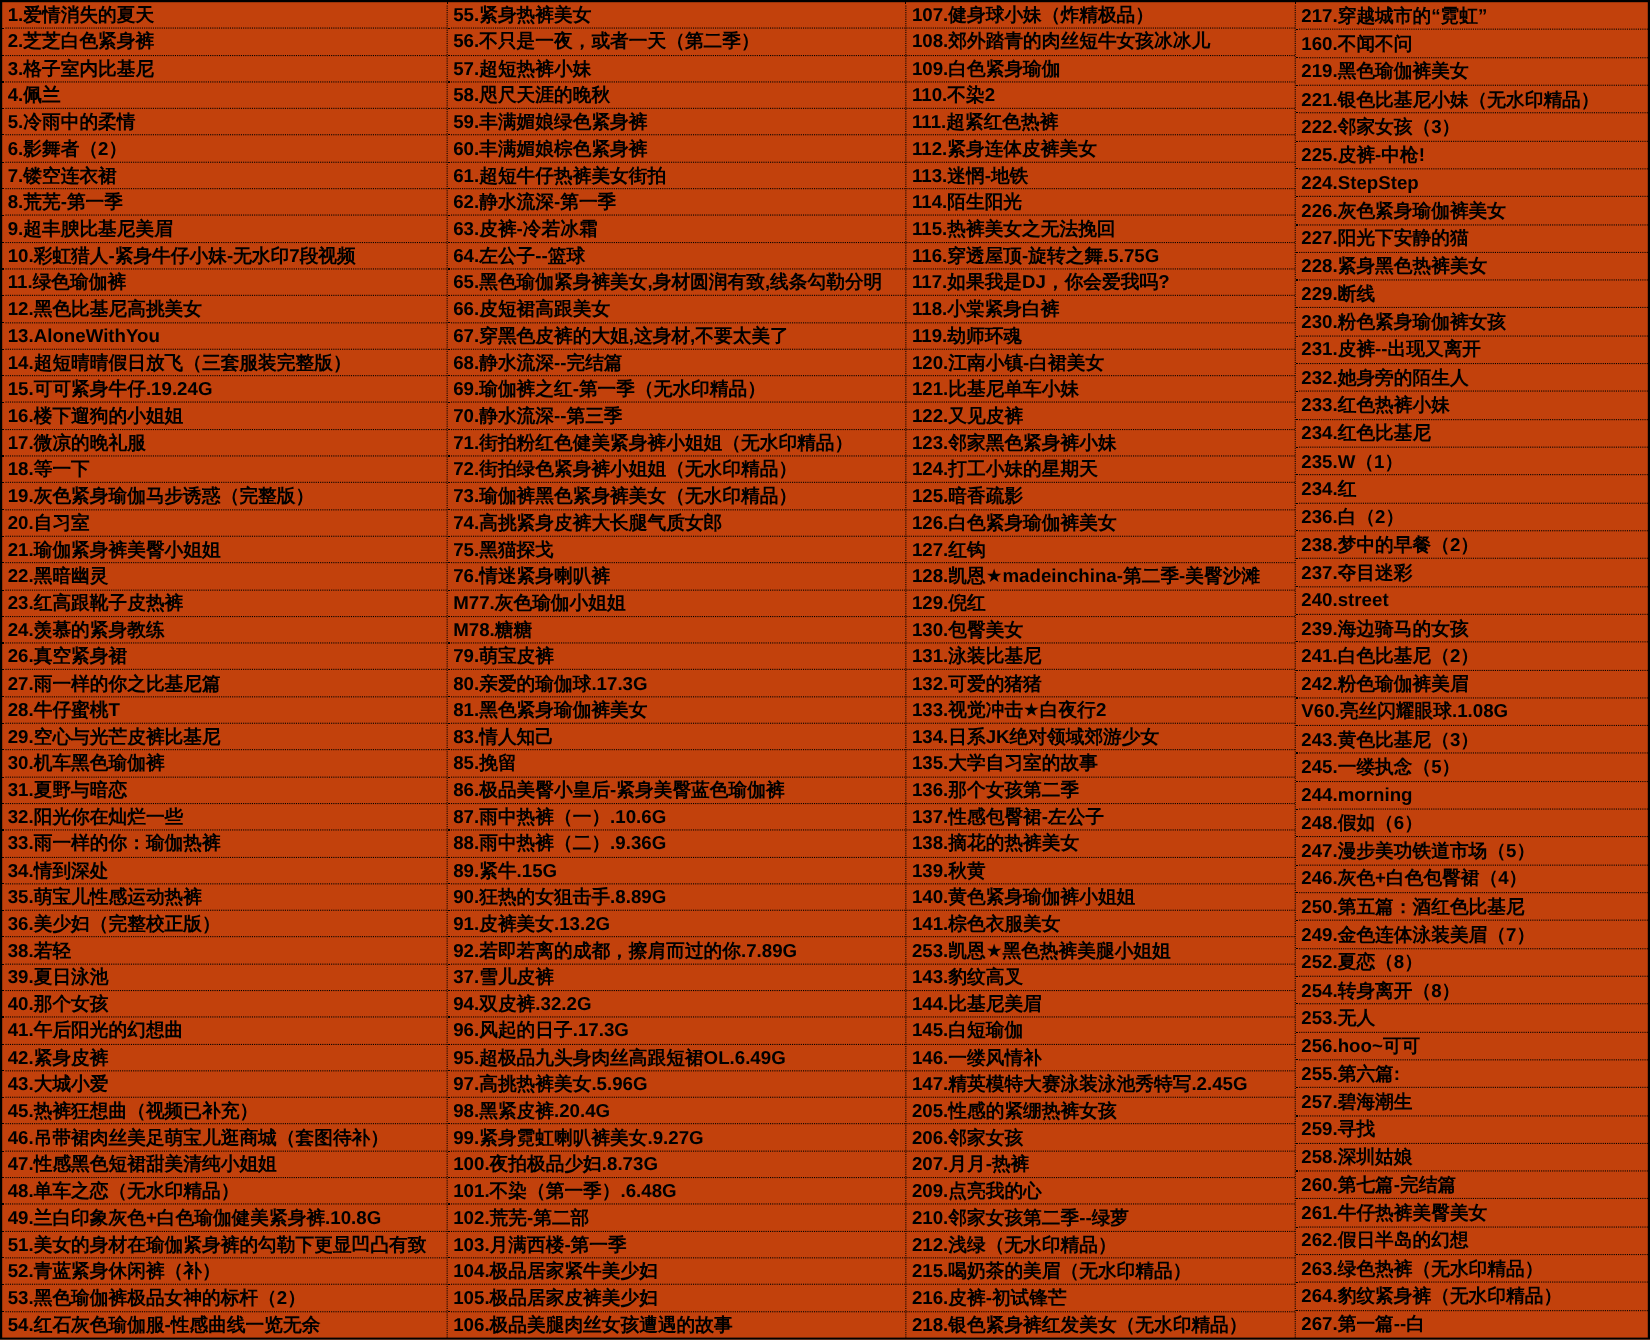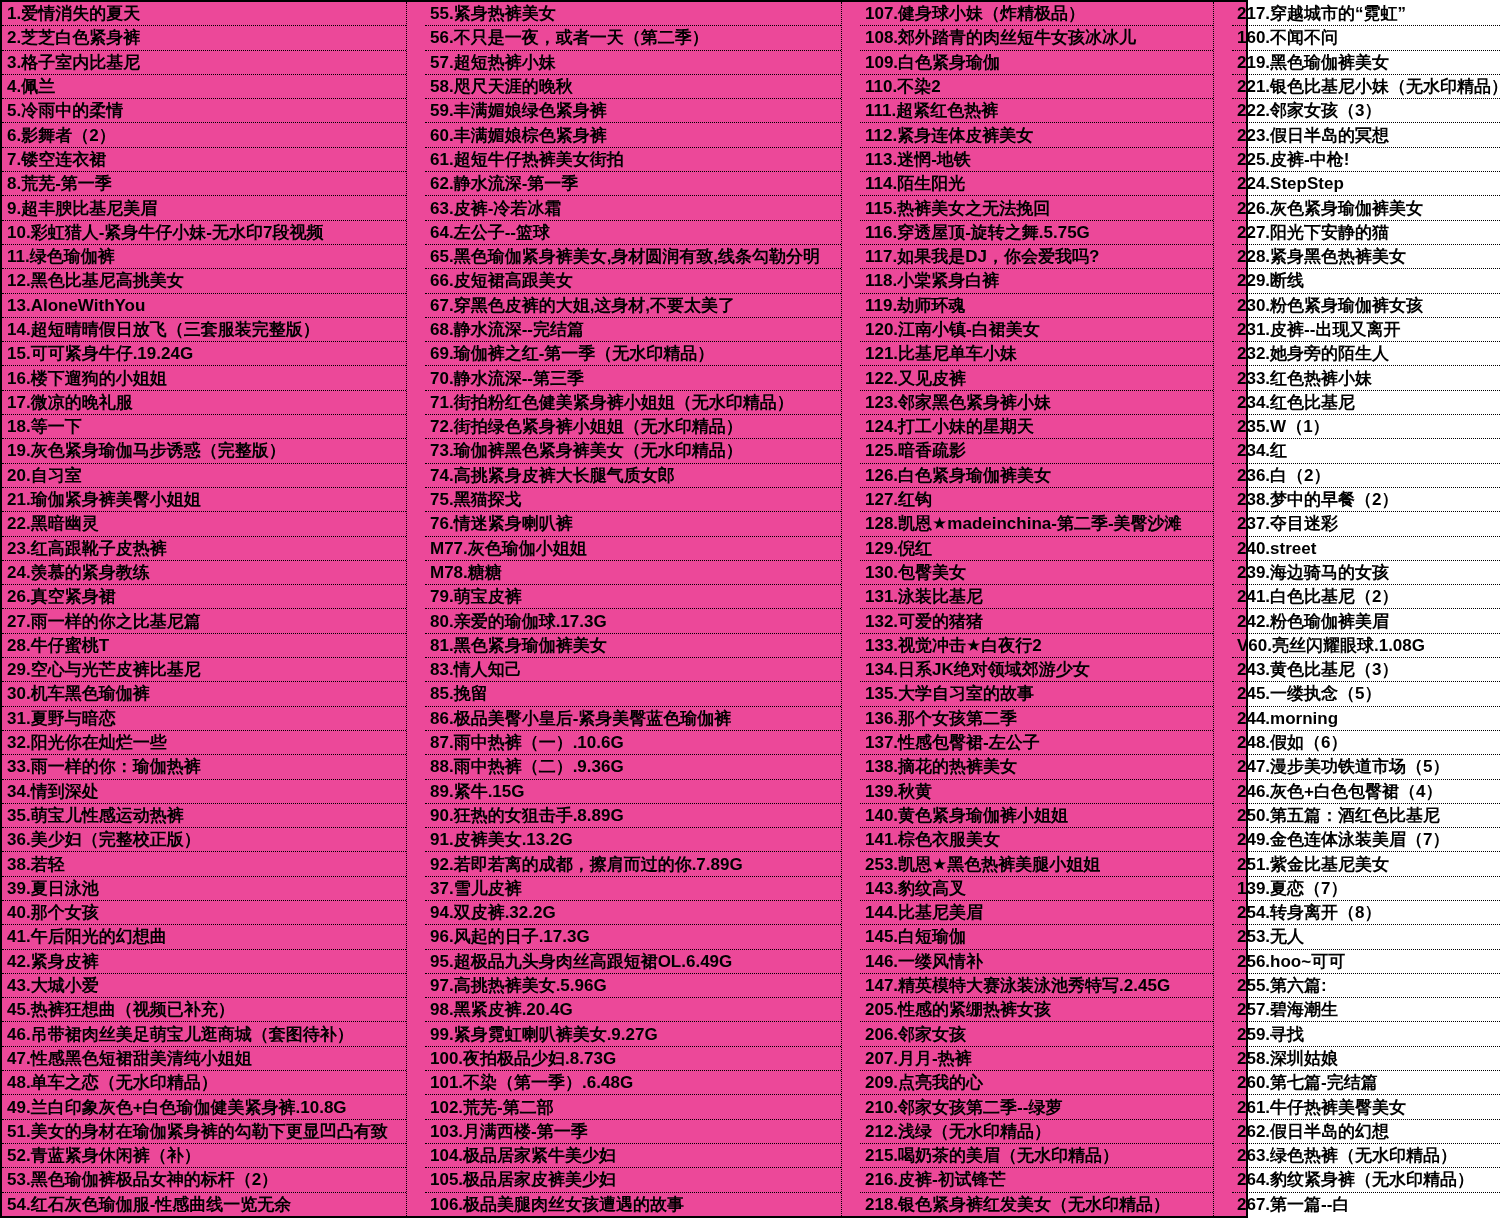--- a/index.html
+++ b/index.html
@@ -5,28 +5,27 @@
   html, body {
     margin: 0;
     padding: 0;
     width: 1500px;
     height: 1218px;
     background: #ffffff;
     overflow: hidden;
   }
   #catalog {
     box-sizing: border-box;
-    width: 1248px;
+    width: 1500px;
     height: 1218px;
     border: 2px solid #000000;
     display: grid;
     grid-template-columns: 405px 417px 354px 320px;
-    background: #ec4899;
+    background: #c2410c;
     font-family: "Liberation Sans", "DejaVu Sans", sans-serif;
-    gap: 18px;
   }
   .col {
     box-sizing: border-box;
     display: flex;
     flex-direction: column;
     min-width: 0;
   }
   .col:not(:last-child) {
     border-right: 1px dotted #000000;
   }
@@ -207,21 +206,20 @@
       <div class="cell">215.喝奶茶的美眉（无水印精品）</div>
       <div class="cell">216.皮裤-初试锋芒</div>
       <div class="cell">218.银色紧身裤红发美女（无水印精品）</div>
     </div>
     <div class="col">
       <div class="cell">217.穿越城市的“霓虹”</div>
       <div class="cell">160.不闻不问</div>
       <div class="cell">219.黑色瑜伽裤美女</div>
       <div class="cell">221.银色比基尼小妹（无水印精品）</div>
       <div class="cell">222.邻家女孩（3）</div>
-      <div class="cell">223.假日半岛的冥想</div>
       <div class="cell">225.皮裤-中枪!</div>
       <div class="cell">224.StepStep</div>
       <div class="cell">226.灰色紧身瑜伽裤美女</div>
       <div class="cell">227.阳光下安静的猫</div>
       <div class="cell">228.紧身黑色热裤美女</div>
       <div class="cell">229.断线</div>
       <div class="cell">230.粉色紧身瑜伽裤女孩</div>
       <div class="cell">231.皮裤--出现又离开</div>
       <div class="cell">232.她身旁的陌生人</div>
       <div class="cell">233.红色热裤小妹</div>
@@ -237,22 +235,21 @@
       <div class="cell">242.粉色瑜伽裤美眉</div>
       <div class="cell">V60.亮丝闪耀眼球.1.08G</div>
       <div class="cell">243.黄色比基尼（3）</div>
       <div class="cell">245.一缕执念（5）</div>
       <div class="cell">244.morning</div>
       <div class="cell">248.假如（6）</div>
       <div class="cell">247.漫步美功铁道市场（5）</div>
       <div class="cell">246.灰色+白色包臀裙（4）</div>
       <div class="cell">250.第五篇：酒红色比基尼</div>
       <div class="cell">249.金色连体泳装美眉（7）</div>
-      <div class="cell">251.紫金比基尼美女</div>
-      <div class="cell">139.夏恋（7）</div>
+      <div class="cell">252.夏恋（8）</div>
       <div class="cell">254.转身离开（8）</div>
       <div class="cell">253.无人</div>
       <div class="cell">256.hoo~可可</div>
       <div class="cell">255.第六篇:</div>
       <div class="cell">257.碧海潮生</div>
       <div class="cell">259.寻找</div>
       <div class="cell">258.深圳姑娘</div>
       <div class="cell">260.第七篇-完结篇</div>
       <div class="cell">261.牛仔热裤美臀美女</div>
       <div class="cell">262.假日半岛的幻想</div>

